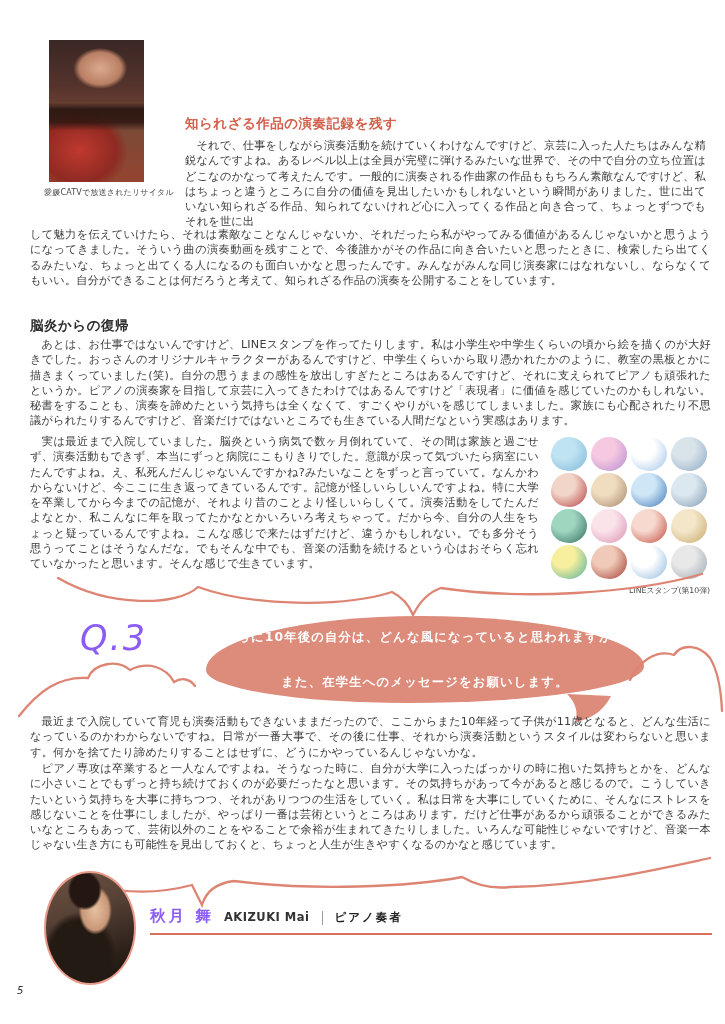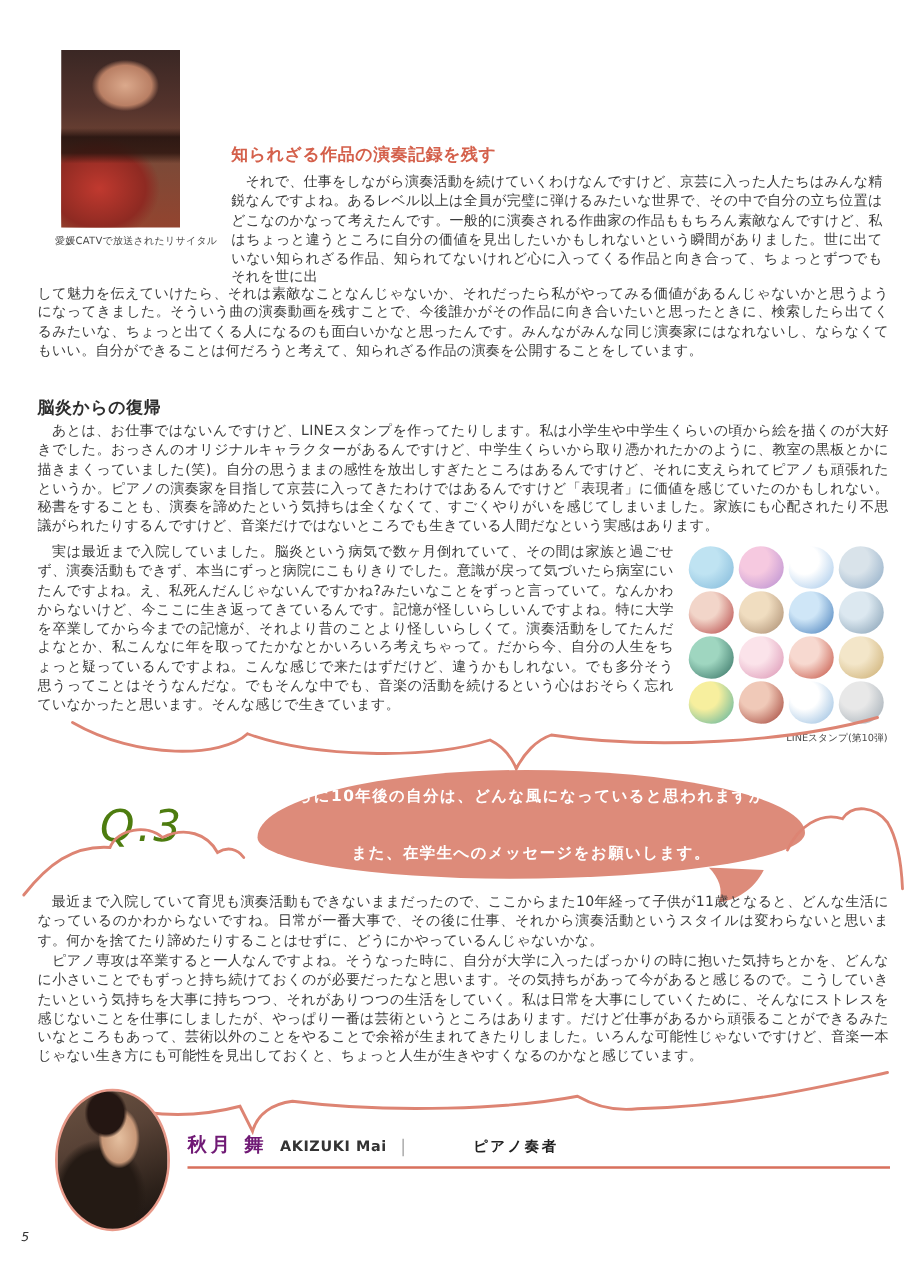--- a/index.html
+++ b/index.html
@@ -43,22 +43,22 @@
     column-gap:4px;row-gap:0px;align-content:space-between;
   }
   .stamp{width:36px;height:34px;border-radius:48% 52% 50% 50% / 55% 50% 50% 45%;}
   .stamp-caption{
     position:absolute;left:560px;top:585px;width:150px;text-align:right;
     font-size:7.8px;color:#4a4a4a;
   }
   .swoosh{position:absolute;}
   .swoosh path{fill:none;stroke:var(--accent);stroke-width:2.3;stroke-linecap:round;}
   .q3-label{
-    position:absolute;left:80px;top:642px;
-    font-size:35px;font-style:italic;font-weight:500;color:#4d7c0f;letter-spacing:2px;
+    position:absolute;left:80px;top:618px;
+    font-size:35px;font-style:italic;font-weight:500;color:#8b5cf6;letter-spacing:2px;
   }
   .bubble{
     position:absolute;left:206px;top:616px;width:438px;height:87px;
     background:var(--bubble);
     border-radius:49% 51% 54% 46% / 62% 58% 42% 38%;
     display:flex;flex-direction:column;justify-content:center;align-items:center;
     row-gap:5px;
     gap:28px;
   }
   .bubble div{
@@ -73,26 +73,26 @@
     background:
       radial-gradient(26px 30px at 44% 16%, #241612 0%, #241612 55%, rgba(0,0,0,0) 66%),
       radial-gradient(26px 38px at 56% 34%, #e5c0a0 0%, #c89878 52%, rgba(0,0,0,0) 64%),
       radial-gradient(52px 62px at 38% 76%, #241a14 0%, #241a14 58%, rgba(0,0,0,0) 72%),
       linear-gradient(160deg, #6b5342 0%, #584236 35%, #2c211a 75%, #191210 100%);
   }
   .name-row{
     position:absolute;left:150px;top:906px;width:562px;height:24px;
     display:flex;align-items:baseline;
   }
-  .name-ja{font-size:15.5px;font-weight:bold;color:#701a75;letter-spacing:3px;}
+  .name-ja{font-size:15.5px;font-weight:bold;color:#8b5cf6;letter-spacing:3px;}
   .name-en{font-size:11.5px;font-weight:bold;color:#333;margin-left:10px;letter-spacing:0.5px;text-align:center;}
   .name-divider{
     width:1px;height:14px;background:#9a9a9a;margin:0 12px;align-self:center;
   }
-  .name-role{font-size:11.5px;font-weight:bold;color:#222;letter-spacing:2px;margin-left:44px;}
+  .name-role{font-size:11.5px;font-weight:bold;color:#222;letter-spacing:2px;}
   .profile-rule{
     position:absolute;left:150px;top:933px;width:562px;height:2px;background:var(--rule);
   }
   .bio{
     position:absolute;left:150px;top:943px;width:562px;height:56px;
     font-size:8.6px;line-height:13.2px;color:#3f3f3f;
     text-align:justify;word-break:break-all;overflow:hidden;
   }
   .page-number{
     position:absolute;left:17px;top:985px;font-size:10px;font-style:italic;color:#333;

